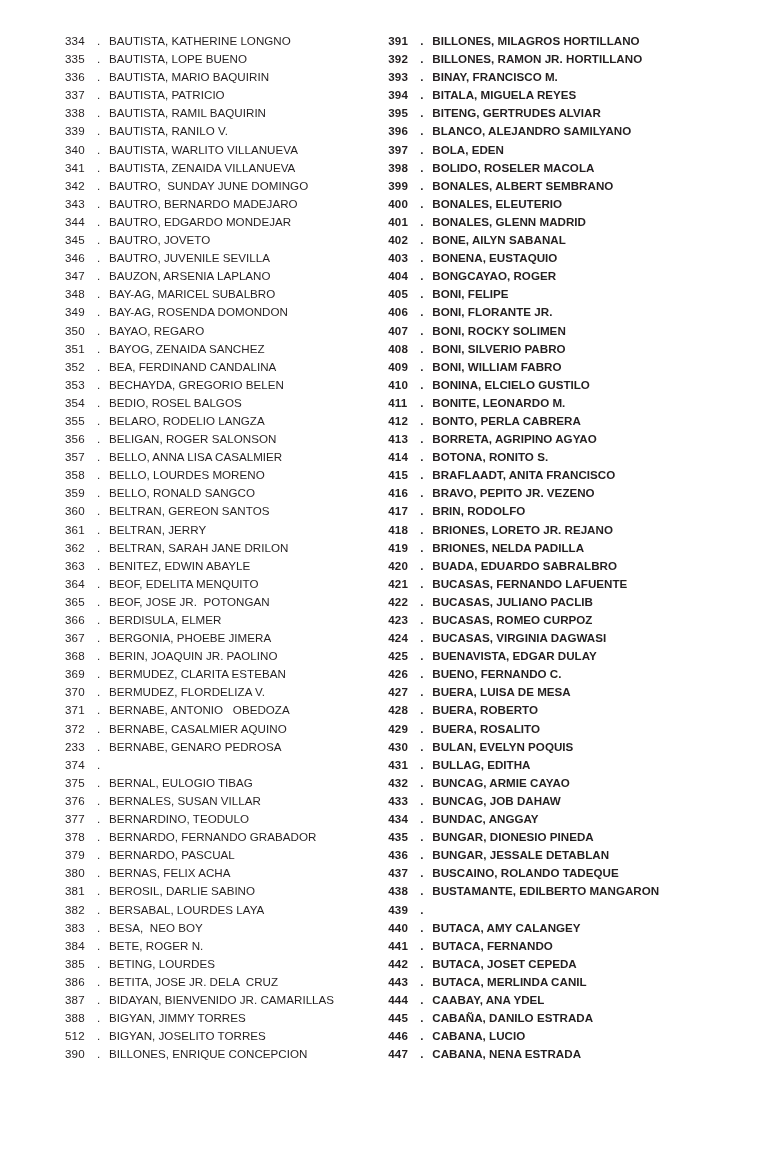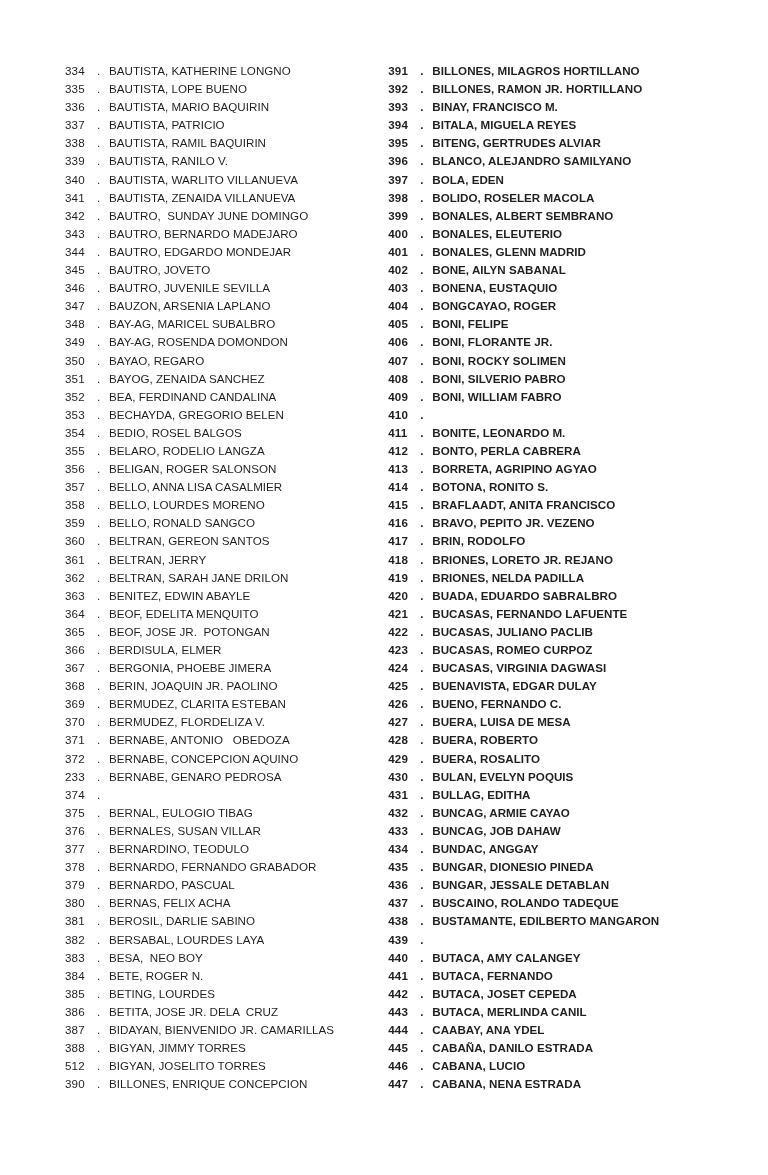--- a/index.html
+++ b/index.html
@@ -17,21 +17,21 @@
     -webkit-font-smoothing: antialiased;
   }
 
   .page {
     position: absolute;
     left: 0;
     top: 0;
     width: 768px;
     height: 1074px;
     box-sizing: border-box;
-    padding: 62px 40px 0 40px;
+    padding: 32px 40px 0 40px;
     background: #ffffff;
   }
 
   .columns {
     display: flex;
     flex-direction: row;
     align-items: flex-start;
     gap: 0px;
   }
 
@@ -111,21 +111,21 @@
         <div class="entry"><span class="entry-number">362</span><span class="entry-dot">.</span><span class="entry-name">BELTRAN, SARAH JANE DRILON</span></div>
         <div class="entry"><span class="entry-number">363</span><span class="entry-dot">.</span><span class="entry-name">BENITEZ, EDWIN ABAYLE</span></div>
         <div class="entry"><span class="entry-number">364</span><span class="entry-dot">.</span><span class="entry-name">BEOF, EDELITA MENQUITO</span></div>
         <div class="entry"><span class="entry-number">365</span><span class="entry-dot">.</span><span class="entry-name">BEOF, JOSE JR.  POTONGAN</span></div>
         <div class="entry"><span class="entry-number">366</span><span class="entry-dot">.</span><span class="entry-name">BERDISULA, ELMER</span></div>
         <div class="entry"><span class="entry-number">367</span><span class="entry-dot">.</span><span class="entry-name">BERGONIA, PHOEBE JIMERA</span></div>
         <div class="entry"><span class="entry-number">368</span><span class="entry-dot">.</span><span class="entry-name">BERIN, JOAQUIN JR. PAOLINO</span></div>
         <div class="entry"><span class="entry-number">369</span><span class="entry-dot">.</span><span class="entry-name">BERMUDEZ, CLARITA ESTEBAN</span></div>
         <div class="entry"><span class="entry-number">370</span><span class="entry-dot">.</span><span class="entry-name">BERMUDEZ, FLORDELIZA V.</span></div>
         <div class="entry"><span class="entry-number">371</span><span class="entry-dot">.</span><span class="entry-name">BERNABE, ANTONIO   OBEDOZA</span></div>
-        <div class="entry"><span class="entry-number">372</span><span class="entry-dot">.</span><span class="entry-name">BERNABE, CONCEPCION AQUINO</span></div>
+        <div class="entry"><span class="entry-number">372</span><span class="entry-dot">.</span><span class="entry-name">BERNABE, CASALMIER AQUINO</span></div>
         <div class="entry"><span class="entry-number">233</span><span class="entry-dot">.</span><span class="entry-name">BERNABE, GENARO PEDROSA</span></div>
         <div class="entry"><span class="entry-number">374</span><span class="entry-dot">.</span></div>
         <div class="entry"><span class="entry-number">375</span><span class="entry-dot">.</span><span class="entry-name">BERNAL, EULOGIO TIBAG</span></div>
         <div class="entry"><span class="entry-number">376</span><span class="entry-dot">.</span><span class="entry-name">BERNALES, SUSAN VILLAR</span></div>
         <div class="entry"><span class="entry-number">377</span><span class="entry-dot">.</span><span class="entry-name">BERNARDINO, TEODULO</span></div>
         <div class="entry"><span class="entry-number">378</span><span class="entry-dot">.</span><span class="entry-name">BERNARDO, FERNANDO GRABADOR</span></div>
         <div class="entry"><span class="entry-number">379</span><span class="entry-dot">.</span><span class="entry-name">BERNARDO, PASCUAL</span></div>
         <div class="entry"><span class="entry-number">380</span><span class="entry-dot">.</span><span class="entry-name">BERNAS, FELIX ACHA</span></div>
         <div class="entry"><span class="entry-number">381</span><span class="entry-dot">.</span><span class="entry-name">BEROSIL, DARLIE SABINO</span></div>
         <div class="entry"><span class="entry-number">382</span><span class="entry-dot">.</span><span class="entry-name">BERSABAL, LOURDES LAYA</span></div>
@@ -151,21 +151,21 @@
         <div class="entry"><span class="entry-number">400</span><span class="entry-dot">.</span><span class="entry-name">BONALES, ELEUTERIO</span></div>
         <div class="entry"><span class="entry-number">401</span><span class="entry-dot">.</span><span class="entry-name">BONALES, GLENN MADRID</span></div>
         <div class="entry"><span class="entry-number">402</span><span class="entry-dot">.</span><span class="entry-name">BONE, AILYN SABANAL</span></div>
         <div class="entry"><span class="entry-number">403</span><span class="entry-dot">.</span><span class="entry-name">BONENA, EUSTAQUIO</span></div>
         <div class="entry"><span class="entry-number">404</span><span class="entry-dot">.</span><span class="entry-name">BONGCAYAO, ROGER</span></div>
         <div class="entry"><span class="entry-number">405</span><span class="entry-dot">.</span><span class="entry-name">BONI, FELIPE</span></div>
         <div class="entry"><span class="entry-number">406</span><span class="entry-dot">.</span><span class="entry-name">BONI, FLORANTE JR.</span></div>
         <div class="entry"><span class="entry-number">407</span><span class="entry-dot">.</span><span class="entry-name">BONI, ROCKY SOLIMEN</span></div>
         <div class="entry"><span class="entry-number">408</span><span class="entry-dot">.</span><span class="entry-name">BONI, SILVERIO PABRO</span></div>
         <div class="entry"><span class="entry-number">409</span><span class="entry-dot">.</span><span class="entry-name">BONI, WILLIAM FABRO</span></div>
-        <div class="entry"><span class="entry-number">410</span><span class="entry-dot">.</span></div>
+        <div class="entry"><span class="entry-number">410</span><span class="entry-dot">.</span><span class="entry-name">BONINA, ELCIELO GUSTILO</span></div>
         <div class="entry"><span class="entry-number">411</span><span class="entry-dot">.</span><span class="entry-name">BONITE, LEONARDO M.</span></div>
         <div class="entry"><span class="entry-number">412</span><span class="entry-dot">.</span><span class="entry-name">BONTO, PERLA CABRERA</span></div>
         <div class="entry"><span class="entry-number">413</span><span class="entry-dot">.</span><span class="entry-name">BORRETA, AGRIPINO AGYAO</span></div>
         <div class="entry"><span class="entry-number">414</span><span class="entry-dot">.</span><span class="entry-name">BOTONA, RONITO S.</span></div>
         <div class="entry"><span class="entry-number">415</span><span class="entry-dot">.</span><span class="entry-name">BRAFLAADT, ANITA FRANCISCO</span></div>
         <div class="entry"><span class="entry-number">416</span><span class="entry-dot">.</span><span class="entry-name">BRAVO, PEPITO JR. VEZENO</span></div>
         <div class="entry"><span class="entry-number">417</span><span class="entry-dot">.</span><span class="entry-name">BRIN, RODOLFO</span></div>
         <div class="entry"><span class="entry-number">418</span><span class="entry-dot">.</span><span class="entry-name">BRIONES, LORETO JR. REJANO</span></div>
         <div class="entry"><span class="entry-number">419</span><span class="entry-dot">.</span><span class="entry-name">BRIONES, NELDA PADILLA</span></div>
         <div class="entry"><span class="entry-number">420</span><span class="entry-dot">.</span><span class="entry-name">BUADA, EDUARDO SABRALBRO</span></div>

